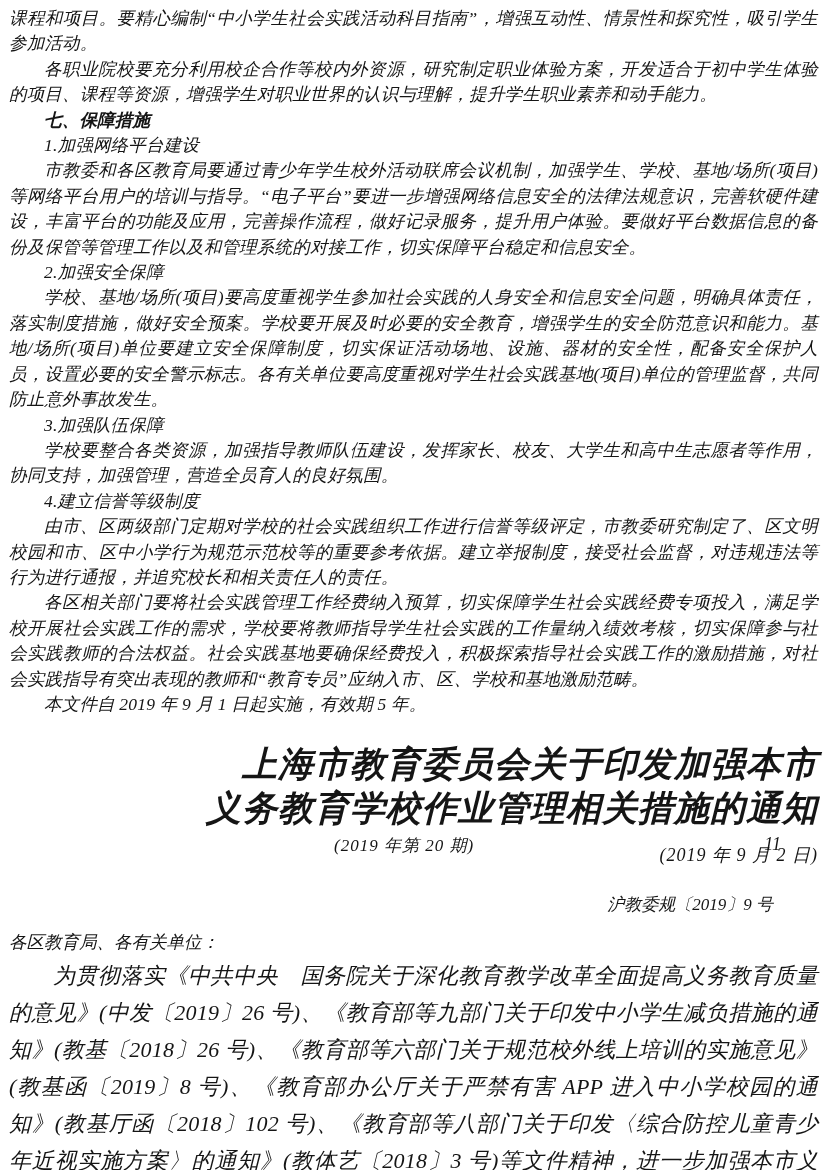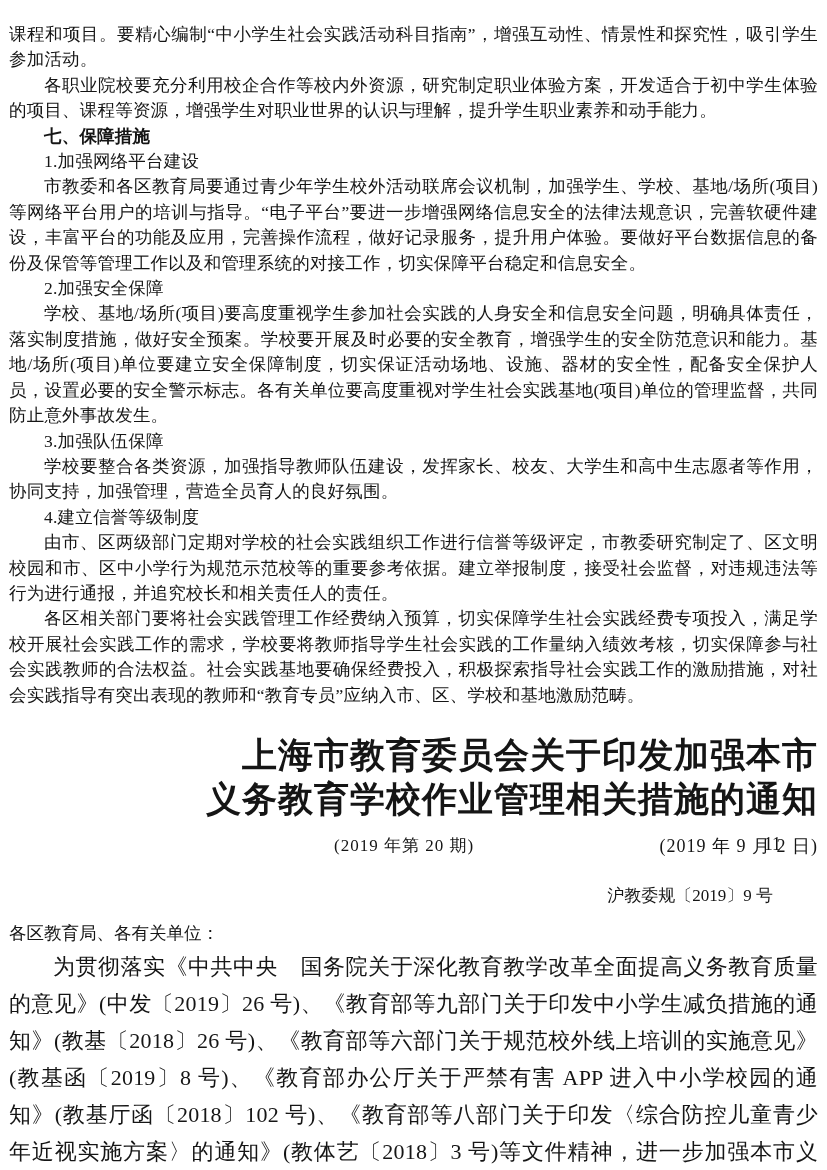--- a/index.html
+++ b/index.html
@@ -6,22 +6,23 @@
   body {
     width: 827px; height: 1170px;
     background: #ffffff;
     color: #151515;
     font-family: "Liberation Serif", "DejaVu Serif", serif;
     overflow: hidden;
   }
   .page {
     box-sizing: border-box;
     width: 827px; height: 876px;
-    padding: 22px 9px 0 9px;
+    padding: 6px 9px 0 9px;
     position: relative;
+    font-style: italic;
   }
   
   .body-text p {
     margin: 0;
     font-size: 17.5px;
     line-height: 25.4px;
     text-align: justify;
     text-indent: 2em;
     letter-spacing: 0.2px;
   }
@@ -98,20 +99,21 @@
 
       <p class="para">学校要整合各类资源，加强指导教师队伍建设，发挥家长、校友、大学生和高中生志愿者等作用，协同支持，加强管理，营造全员育人的良好氛围。</p>
 
       <p class="para">4.建立信誉等级制度</p>
 
       <p class="para">由市、区两级部门定期对学校的社会实践组织工作进行信誉等级评定，市教委研究制定了、区文明校园和市、区中小学行为规范示范校等的重要参考依据。建立举报制度，接受社会监督，对违规违法等行为进行通报，并追究校长和相关责任人的责任。</p>
 
 
       <p class="para">各区相关部门要将社会实践管理工作经费纳入预算，切实保障学生社会实践经费专项投入，满足学校开展社会实践工作的需求，学校要将教师指导学生社会实践的工作量纳入绩效考核，切实保障参与社会实践教师的合法权益。社会实践基地要确保经费投入，积极探索指导社会实践工作的激励措施，对社会实践指导有突出表现的教师和“教育专员”应纳入市、区、学校和基地激励范畴。</p>
 
+      <p class="para">本文件自 2019 年 9 月 1 日起实施，有效期 5 年。</p>
     </section>
 
   <section class="notice">
     <h1 class="notice-title">
       <span class="title-line">上海市教育委员会关于印发加强本市</span>
       <span class="title-line">义务教育学校作业管理相关措施的通知</span>
     </h1>
     <p class="date-line">(2019 年 9 月 2 日)</p>
     <p class="doc-number">沪教委规〔2019〕9 号</p>
     <p class="salutation">各区教育局、各有关单位：</p>

